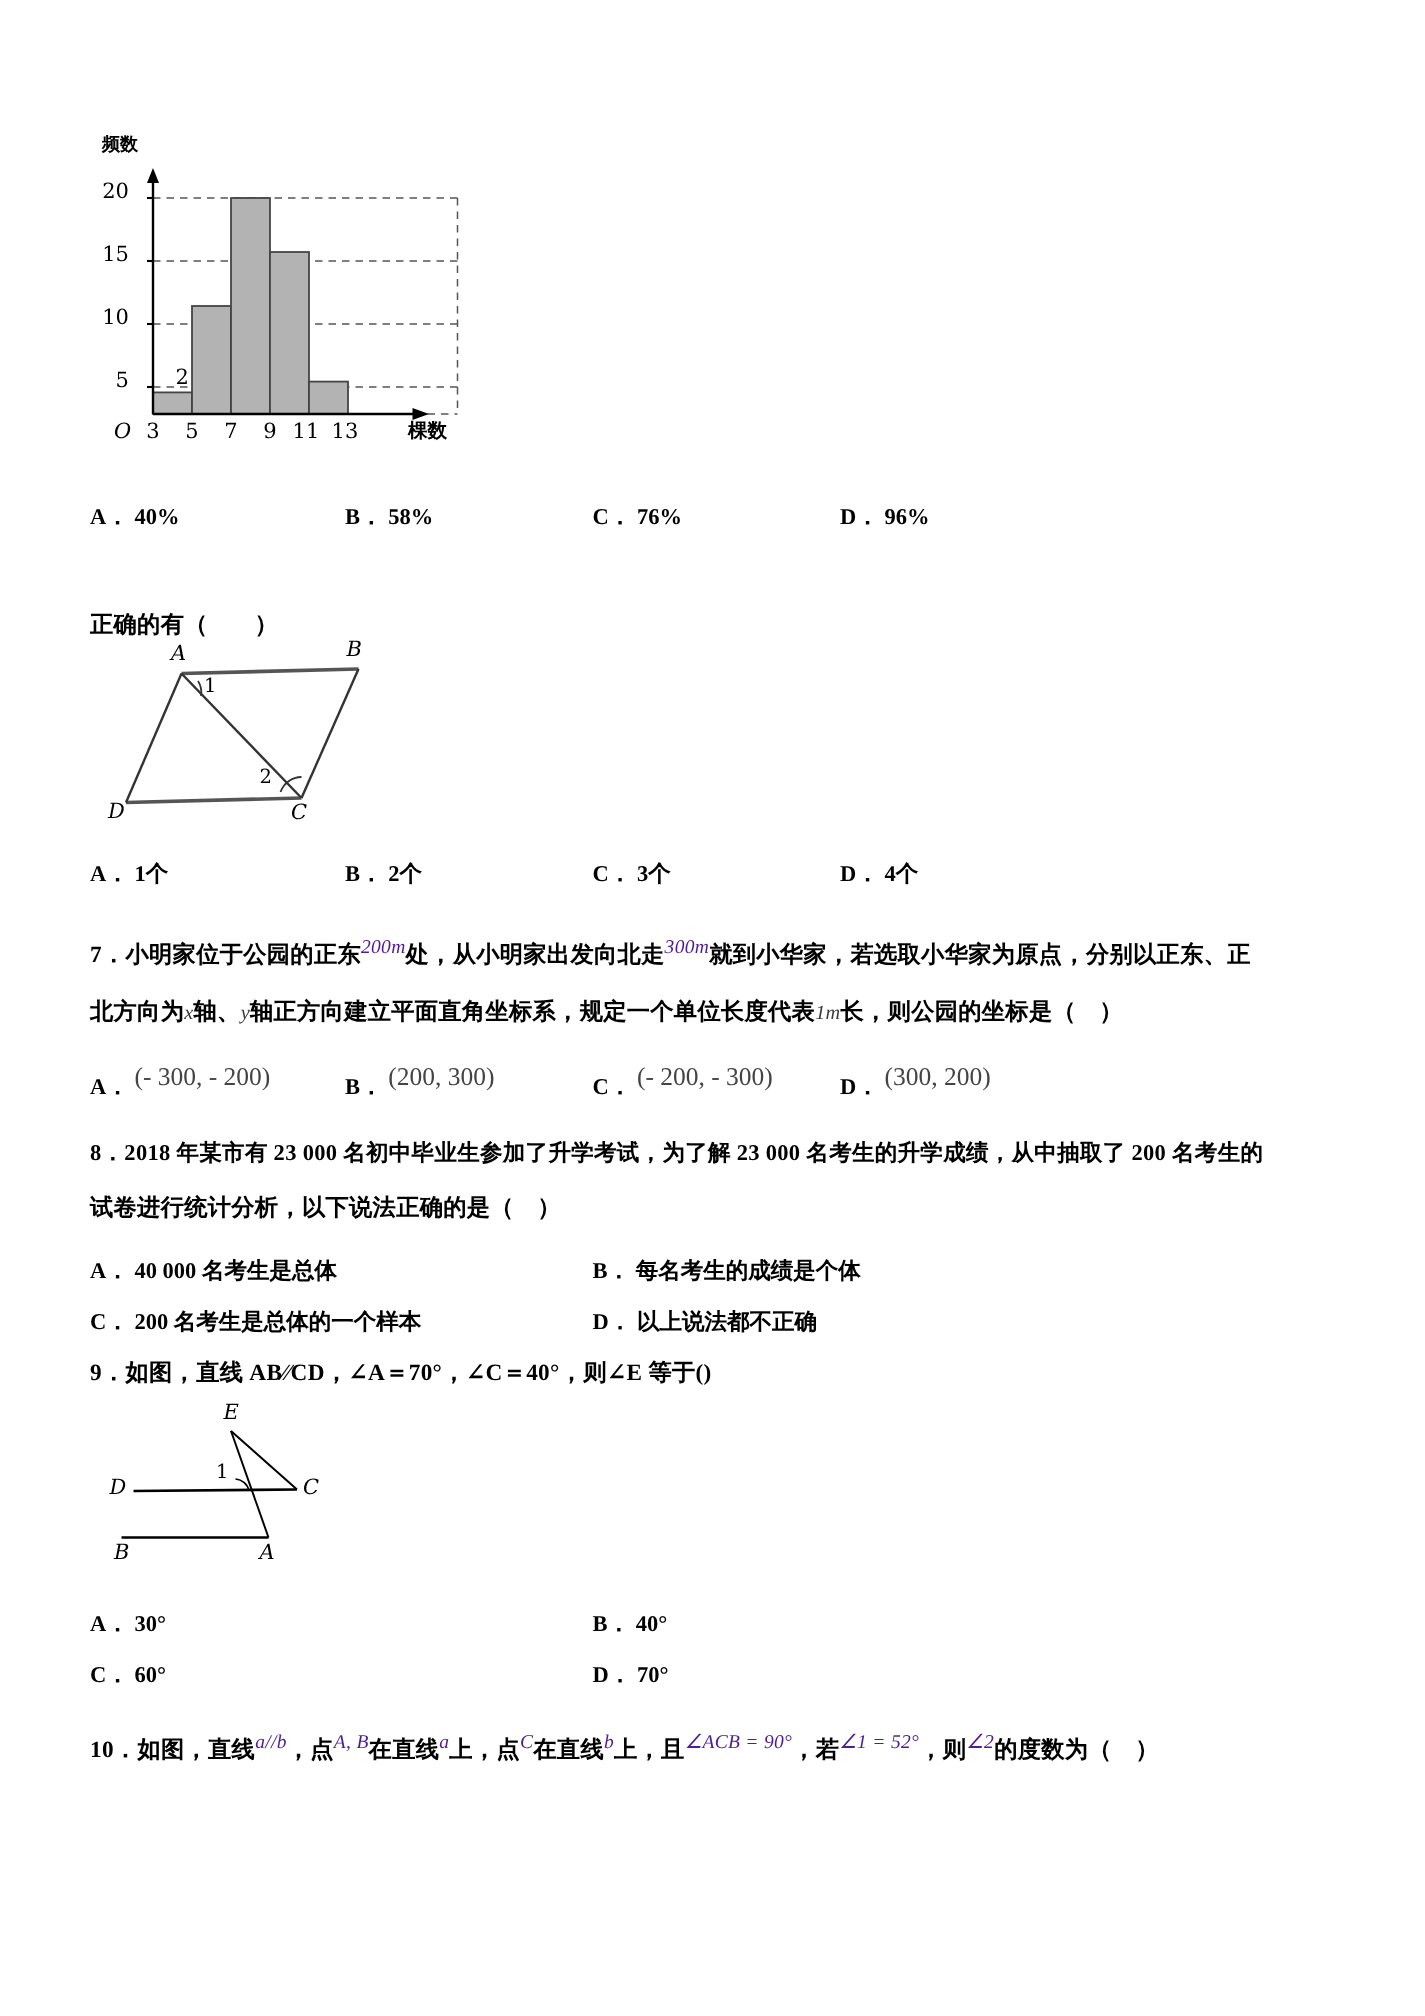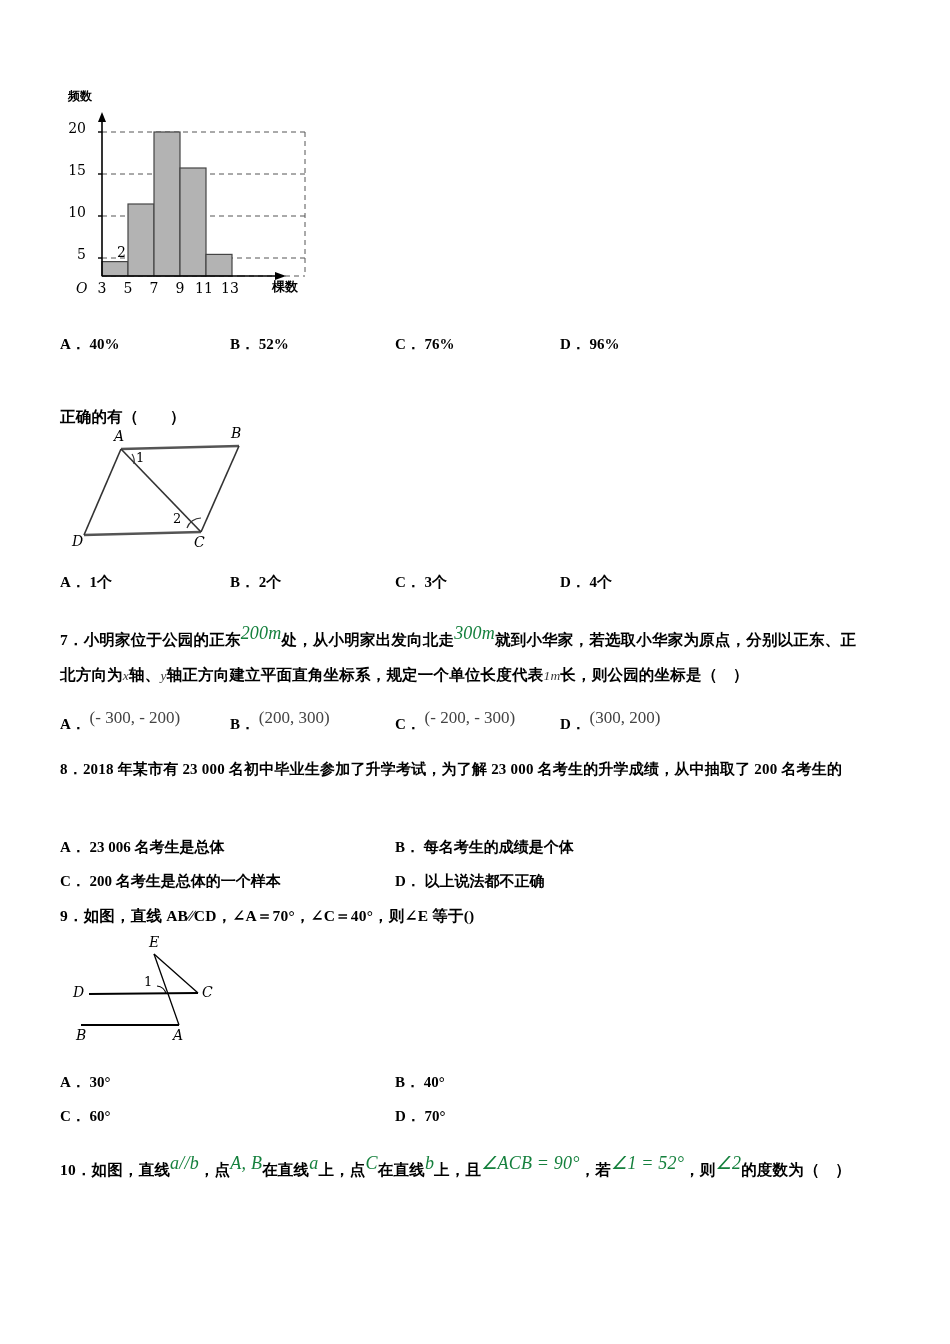--- a/index.html
+++ b/index.html
@@ -40,22 +40,22 @@
     white-space: nowrap;
   }
   .opt {
     position: absolute;
     white-space: nowrap;
   }
   .sup {
     font-family: "Liberation Serif", serif;
     font-style: italic;
     font-weight: normal;
-    font-size: 18px;
-    color: #15803d;
+    font-size: 13px;
+    color: #4c1d95;
     vertical-align: super;
   }
   .inlinemath {
     font-family: "Liberation Serif", serif;
     font-style: italic;
     font-weight: normal;
     font-size: 13.5px;
     color: #3a3a3a;
   }
   .mathbig {
@@ -186,21 +186,21 @@
     </svg>
   </div>
 
   <div class="opts" style="top:335px;">
     <span class="opt" style="left:0px;">
       <span>A．</span>
       <span>40%</span>
     </span>
     <span class="opt" style="left:170px;">
       <span>B．</span>
-      <span>52%</span>
+      <span>58%</span>
     </span>
     <span class="opt" style="left:335px;">
       <span>C．</span>
       <span>76%</span>
     </span>
     <span class="opt" style="left:500px;">
       <span>D．</span>
       <span>96%</span>
     </span>
   </div>
@@ -271,25 +271,28 @@
     </span>
     <span class="opt" style="left:500px; top:11px;">
       <span>D．</span>
       <span class="mathbig" style="position:relative; top:-6px;">(300, 200)</span>
     </span>
   </div>
 
   <div class="qline" style="left:44px; top:760px; font-size:15px;">
     <span>8．</span><span>2018 年某市有 23 000 名初中毕业生参加了升学考试，为了解 23 000 名考生的升学成绩，从中抽取了 200 名考生的</span>
   </div>
+  <div class="qline" style="left:44px; top:797px;">
+    <span>试卷进行统计分析，以下说法正确的是（　）</span>
+  </div>
 
   <div class="opts" style="top:838px;">
     <span class="opt" style="left:0px;">
       <span>A．</span>
-      <span>23 006 名考生是总体</span>
+      <span>40 000 名考生是总体</span>
     </span>
     <span class="opt" style="left:335px;text-align:right;">
       <span>B．</span>
       <span>每名考生的成绩是个体</span>
     </span>
   </div>
   <div class="opts" style="top:872px;">
     <span class="opt" style="left:0px;">
       <span>C．</span>
       <span>200 名考生是总体的一个样本</span>

